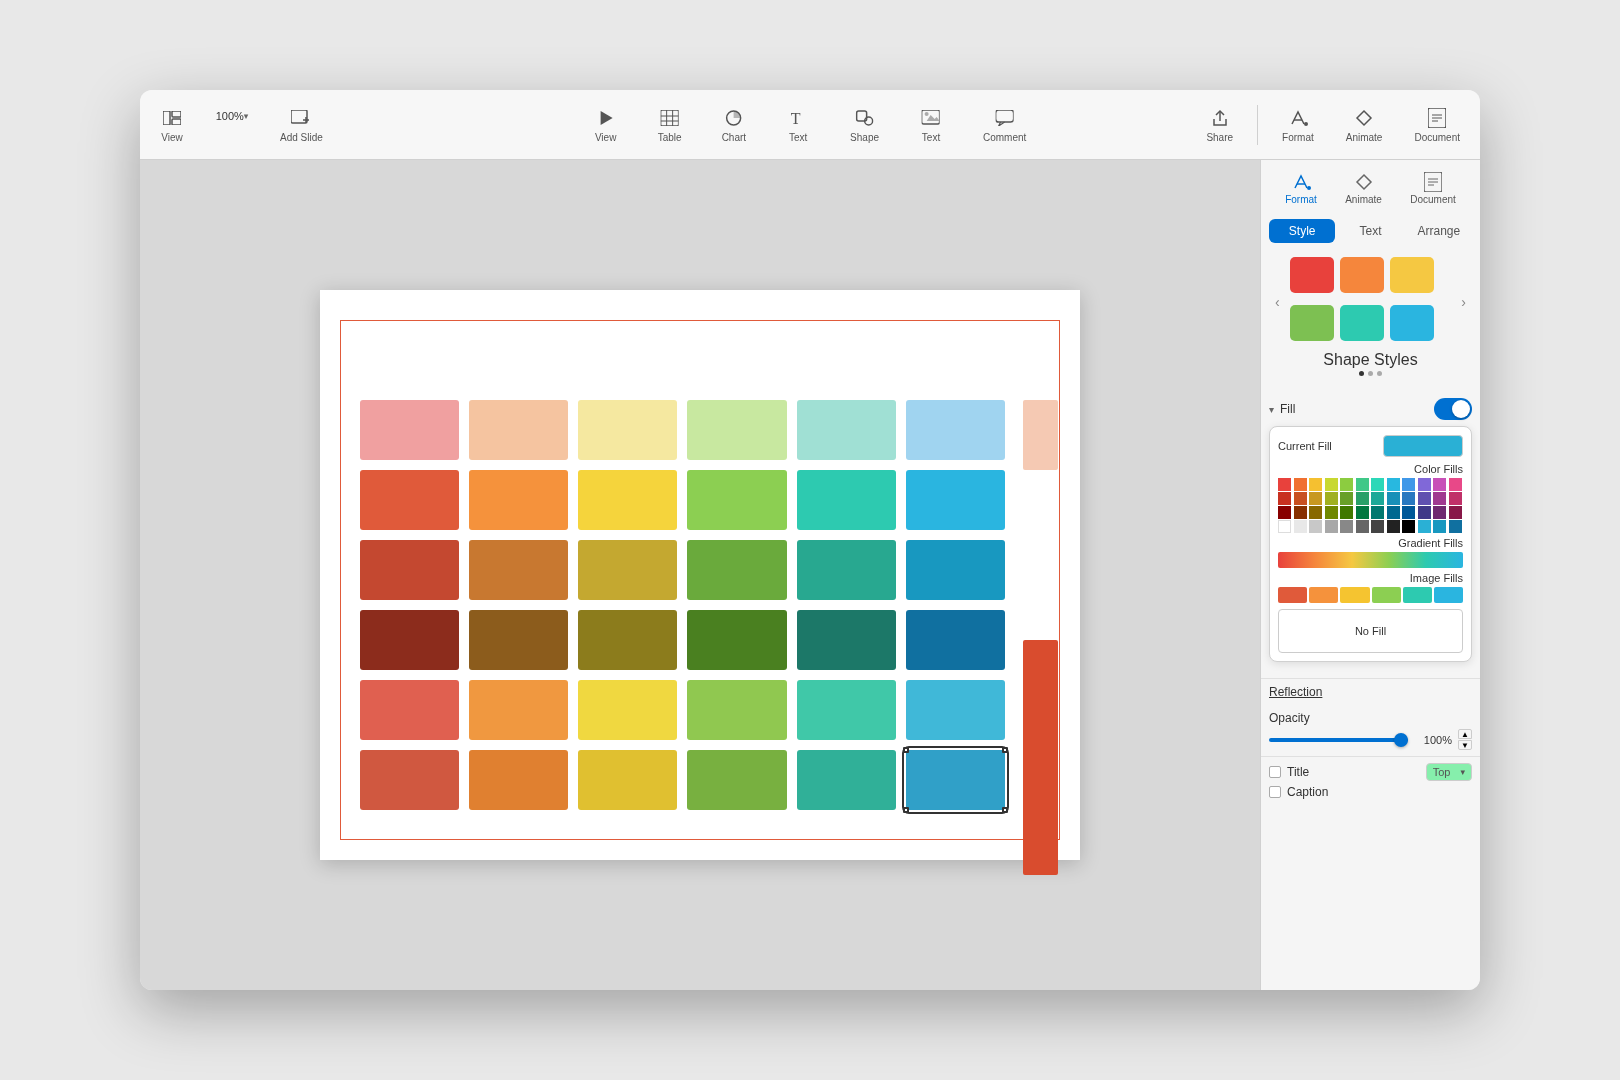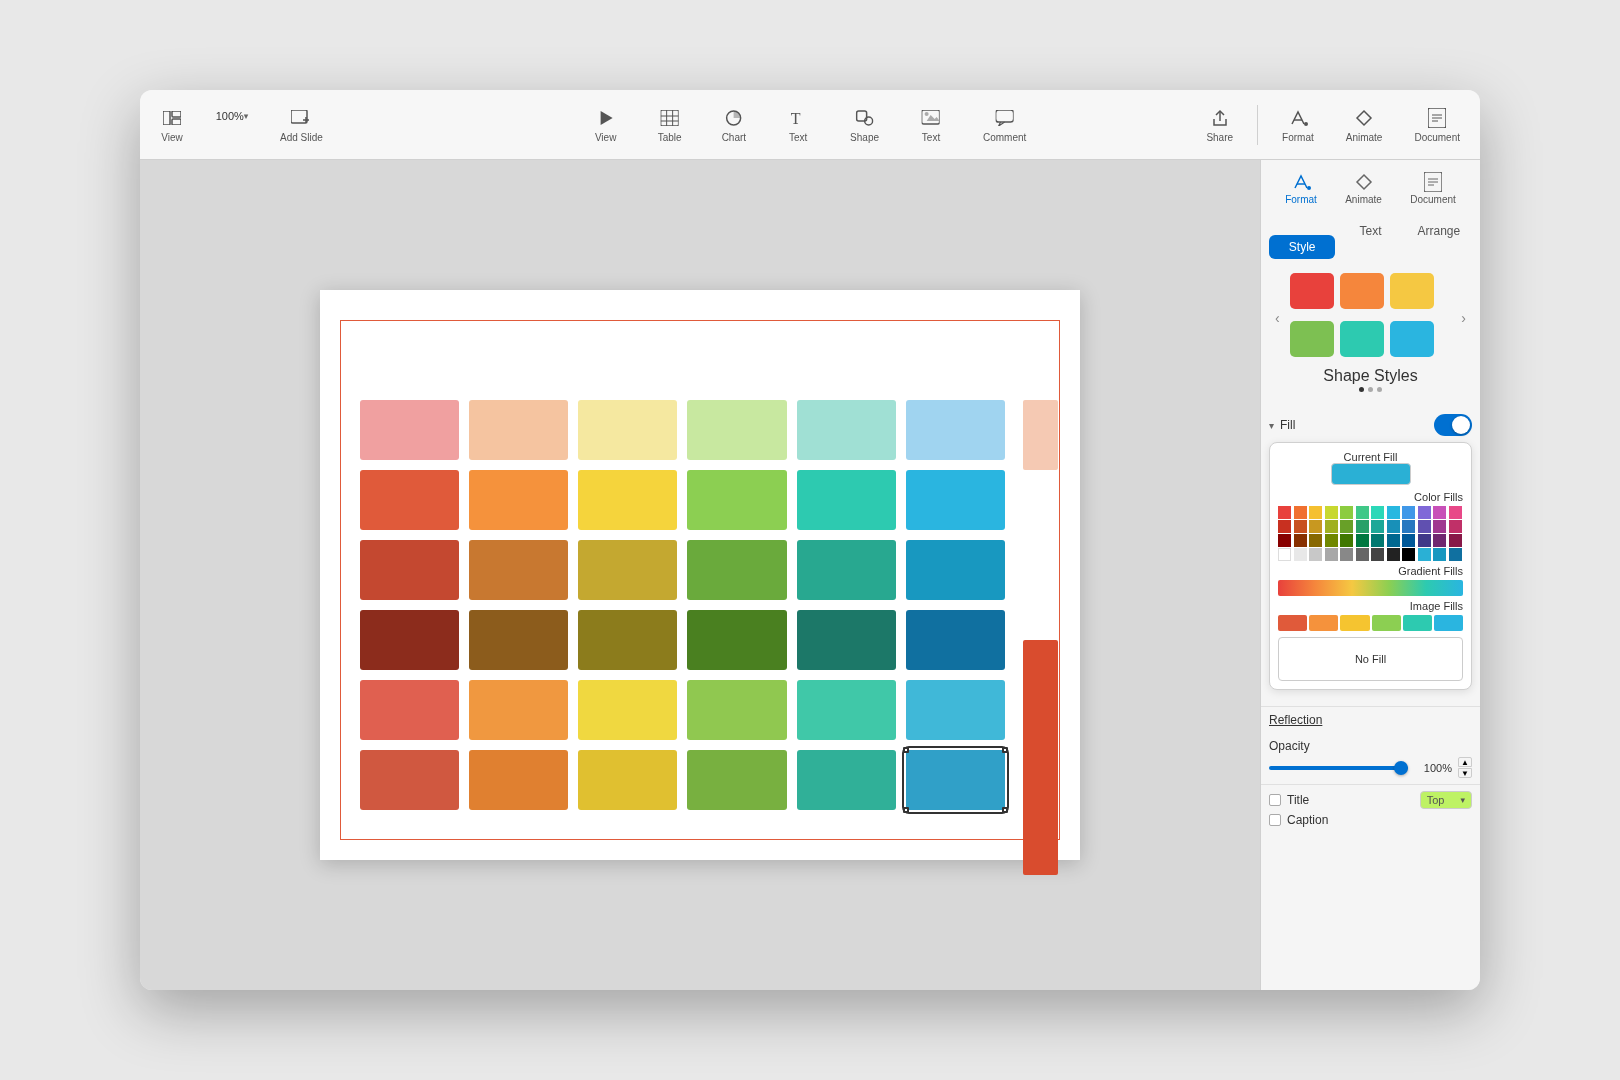--- a/index.html
+++ b/index.html
@@ -188,21 +188,20 @@
       text-align: center;
       padding: 5px 8px;
       border-radius: 6px;
       font-size: 12px;
       cursor: pointer;
       color: #555;
     }
     .style-tab.active {
       background: #0070d1;
       color: white;
-      margin-top: 16px;
     }
     
     .shape-styles-section {
       padding: 8px;
     }
     .swatches-row {
       display: flex;
       gap: 6px;
       margin-bottom: 6px;
     }
@@ -292,21 +291,20 @@
       margin-bottom: 8px;
       box-shadow: 0 2px 8px rgba(0,0,0,0.1);
     }
     .fill-row {
       display: flex;
       align-items: center;
       justify-content: space-between;
       margin-bottom: 6px;
       font-size: 11px;
       color: #333;
-      flex-direction: column;
     }
     .fill-current-color {
       width: 80px;
       height: 22px;
       background: #2ab0d5;
       border-radius: 4px;
       border: 1px solid #ccc;
     }
     .fill-section-label {
       font-size: 11px;
@@ -417,27 +415,27 @@
       background: white;
     }
     .title-label {
       font-size: 12px;
       color: #333;
       flex: 1;
     }
     .title-position {
       font-size: 11px;
       color: #555;
-      background: #bef264;
+      background: #86efac;
       border: 1px solid #ccc;
       border-radius: 4px;
       padding: 2px 6px;
       display: flex;
       align-items: center;
-      gap: 16px;
+      gap: 10px;
     }
 
     
     .swatch-red { background: #e8413c; }
     .swatch-orange { background: #f5863c; }
     .swatch-yellow { background: #f5c842; }
     .swatch-green { background: #7dc052; }
     .swatch-teal { background: #2dcab0; }
     .swatch-blue { background: #2ab5e0; }
   </style>

